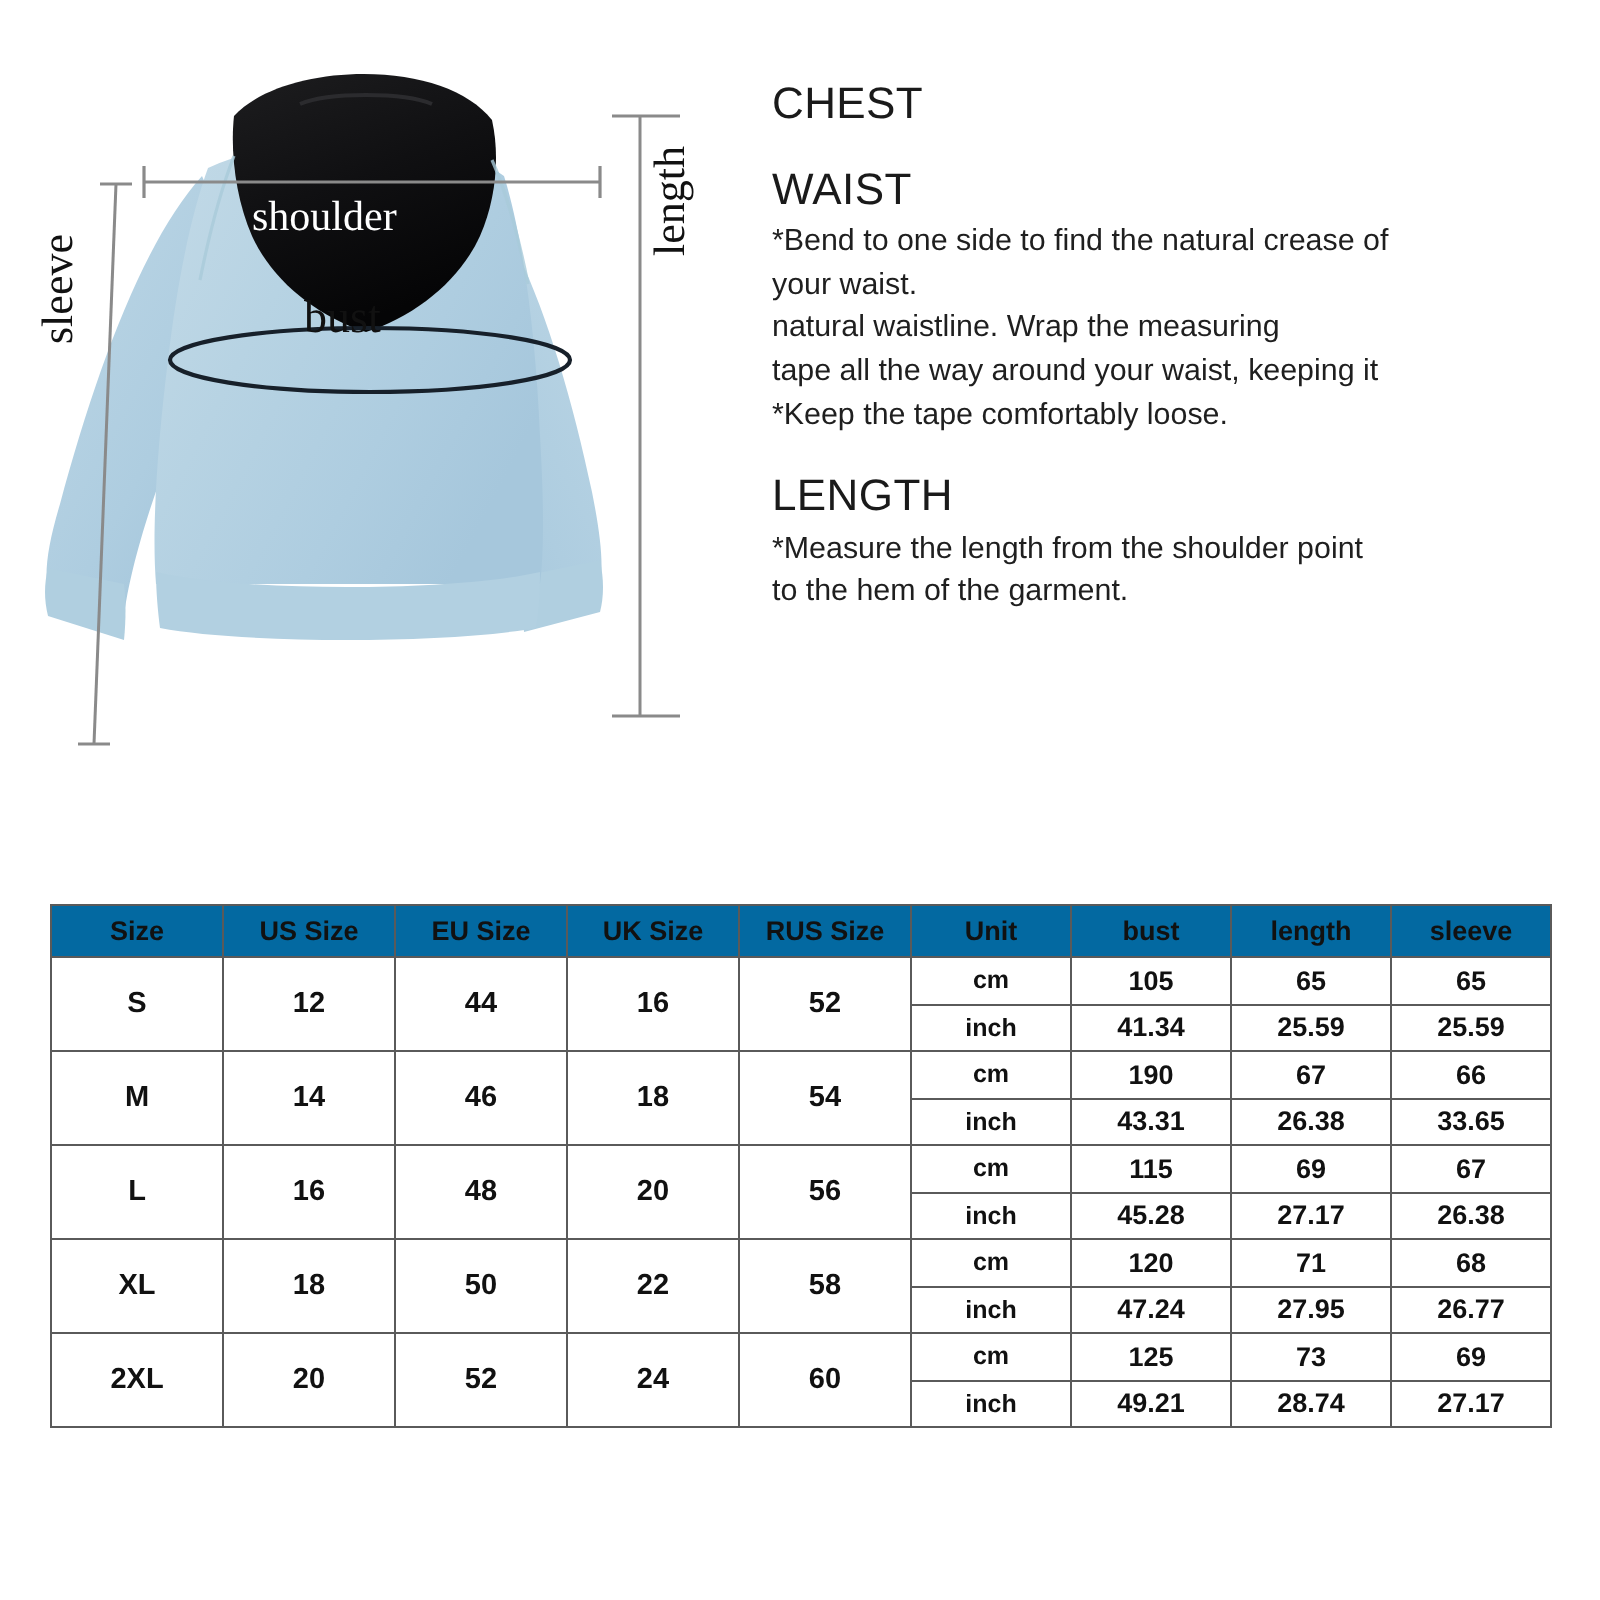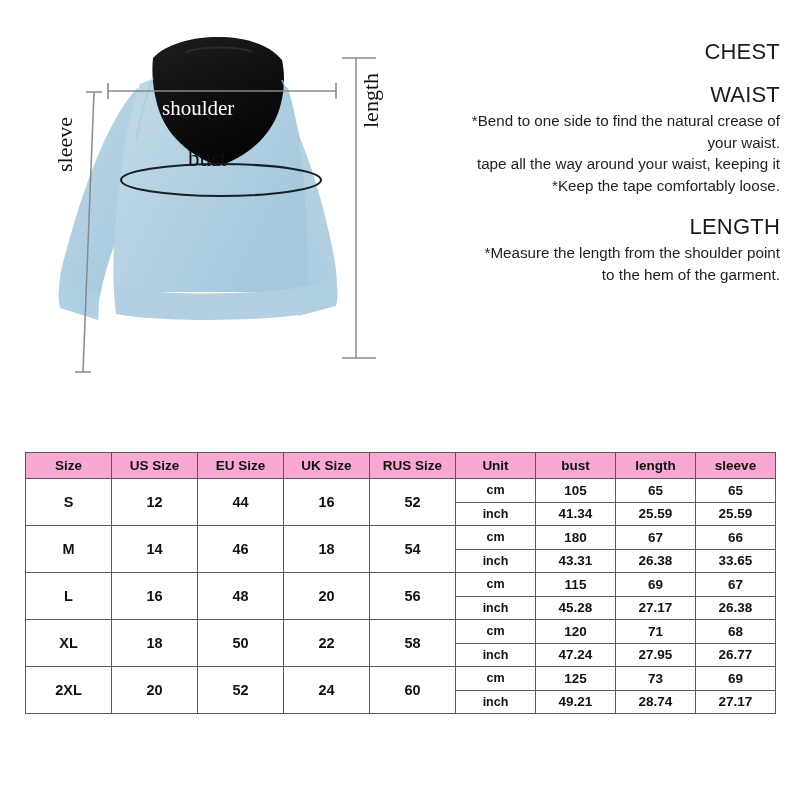--- a/index.html
+++ b/index.html
@@ -14,21 +14,21 @@
   #page {
     position: relative;
     width: 800px; height: 800px;
     background: #ffffff;
   }
 
   
   #illustration {
     position: absolute;
     left: 0; top: 0;
-    width: 370px; height: 430px; margin-left: 36px;
+    width: 370px; height: 430px;
   }
   #hoodie-figure {
     position: absolute;
     left: 0; top: 0;
     width: 370px; height: 430px;
   }
 
   
   .meas-label {
     position: absolute;
@@ -58,21 +58,21 @@
     transform: rotate(-90deg);
     transform-origin: left top;
   }
 
   
   #instructions {
     position: absolute;
     left: 386px; top: 40px;
     width: 394px;
   }
-  .instr-block { margin-bottom: 18px; text-align: right; }
+  .instr-block { margin-bottom: 18px; }
   .instr-block:last-child { margin-bottom: 0; }
   .instr-head {
     font-family: "Liberation Sans", sans-serif;
     font-size: 22px;
     font-weight: 400;
     color: #1a1a1a;
     letter-spacing: 0.2px;
     margin: 0 0 3px 0;
     line-height: 1.12;
   }
@@ -99,21 +99,21 @@
   table.size-table th,
   table.size-table td {
     border: 1.6px solid #5a5a5a;
     text-align: center;
     vertical-align: middle;
     font-weight: bold;
     color: #111111;
     padding: 0;
   }
   table.size-table thead th {
-    background: #f9a8d4;
+    background: #0369a1;
     color: #111111;
     font-size: 13.5px;
     height: 26px;
     border-color: #5a5a5a;
   }
   td.size-cell,
   td.num-cell {
     font-size: 14.5px;
     height: 47px;
   }
@@ -206,20 +206,21 @@
   </div>
 
   <div id="instructions">
       <div class="instr-block">
         <div class="instr-head">CHEST</div>
       </div>
       <div class="instr-block">
         <div class="instr-head">WAIST</div>
         <div class="instr-line">*Bend to one side to find the natural crease of</div>
         <div class="instr-line">your waist.</div>
+        <div class="instr-line">natural waistline. Wrap the measuring</div>
         <div class="instr-line">tape all the way around your waist, keeping it</div>
         <div class="instr-line">*Keep the tape comfortably loose.</div>
       </div>
       <div class="instr-block">
         <div class="instr-head">LENGTH</div>
         <div class="instr-line">*Measure the length from the shoulder point</div>
         <div class="instr-line">to the hem of the garment.</div>
       </div>
     </div>
 
@@ -267,21 +268,21 @@
             <td class="val-cell">25.59</td>
             <td class="val-cell">25.59</td>
           </tr>
           <tr>
             <td class="size-cell" rowspan="2">M</td>
             <td class="num-cell" rowspan="2">14</td>
             <td class="num-cell" rowspan="2">46</td>
             <td class="num-cell" rowspan="2">18</td>
             <td class="num-cell" rowspan="2">54</td>
             <td class="unit-cell">cm</td>
-            <td class="val-cell">180</td>
+            <td class="val-cell">190</td>
             <td class="val-cell">67</td>
             <td class="val-cell">66</td>
           </tr>
           <tr>
             <td class="unit-cell">inch</td>
             <td class="val-cell">43.31</td>
             <td class="val-cell">26.38</td>
             <td class="val-cell">33.65</td>
           </tr>
           <tr>

